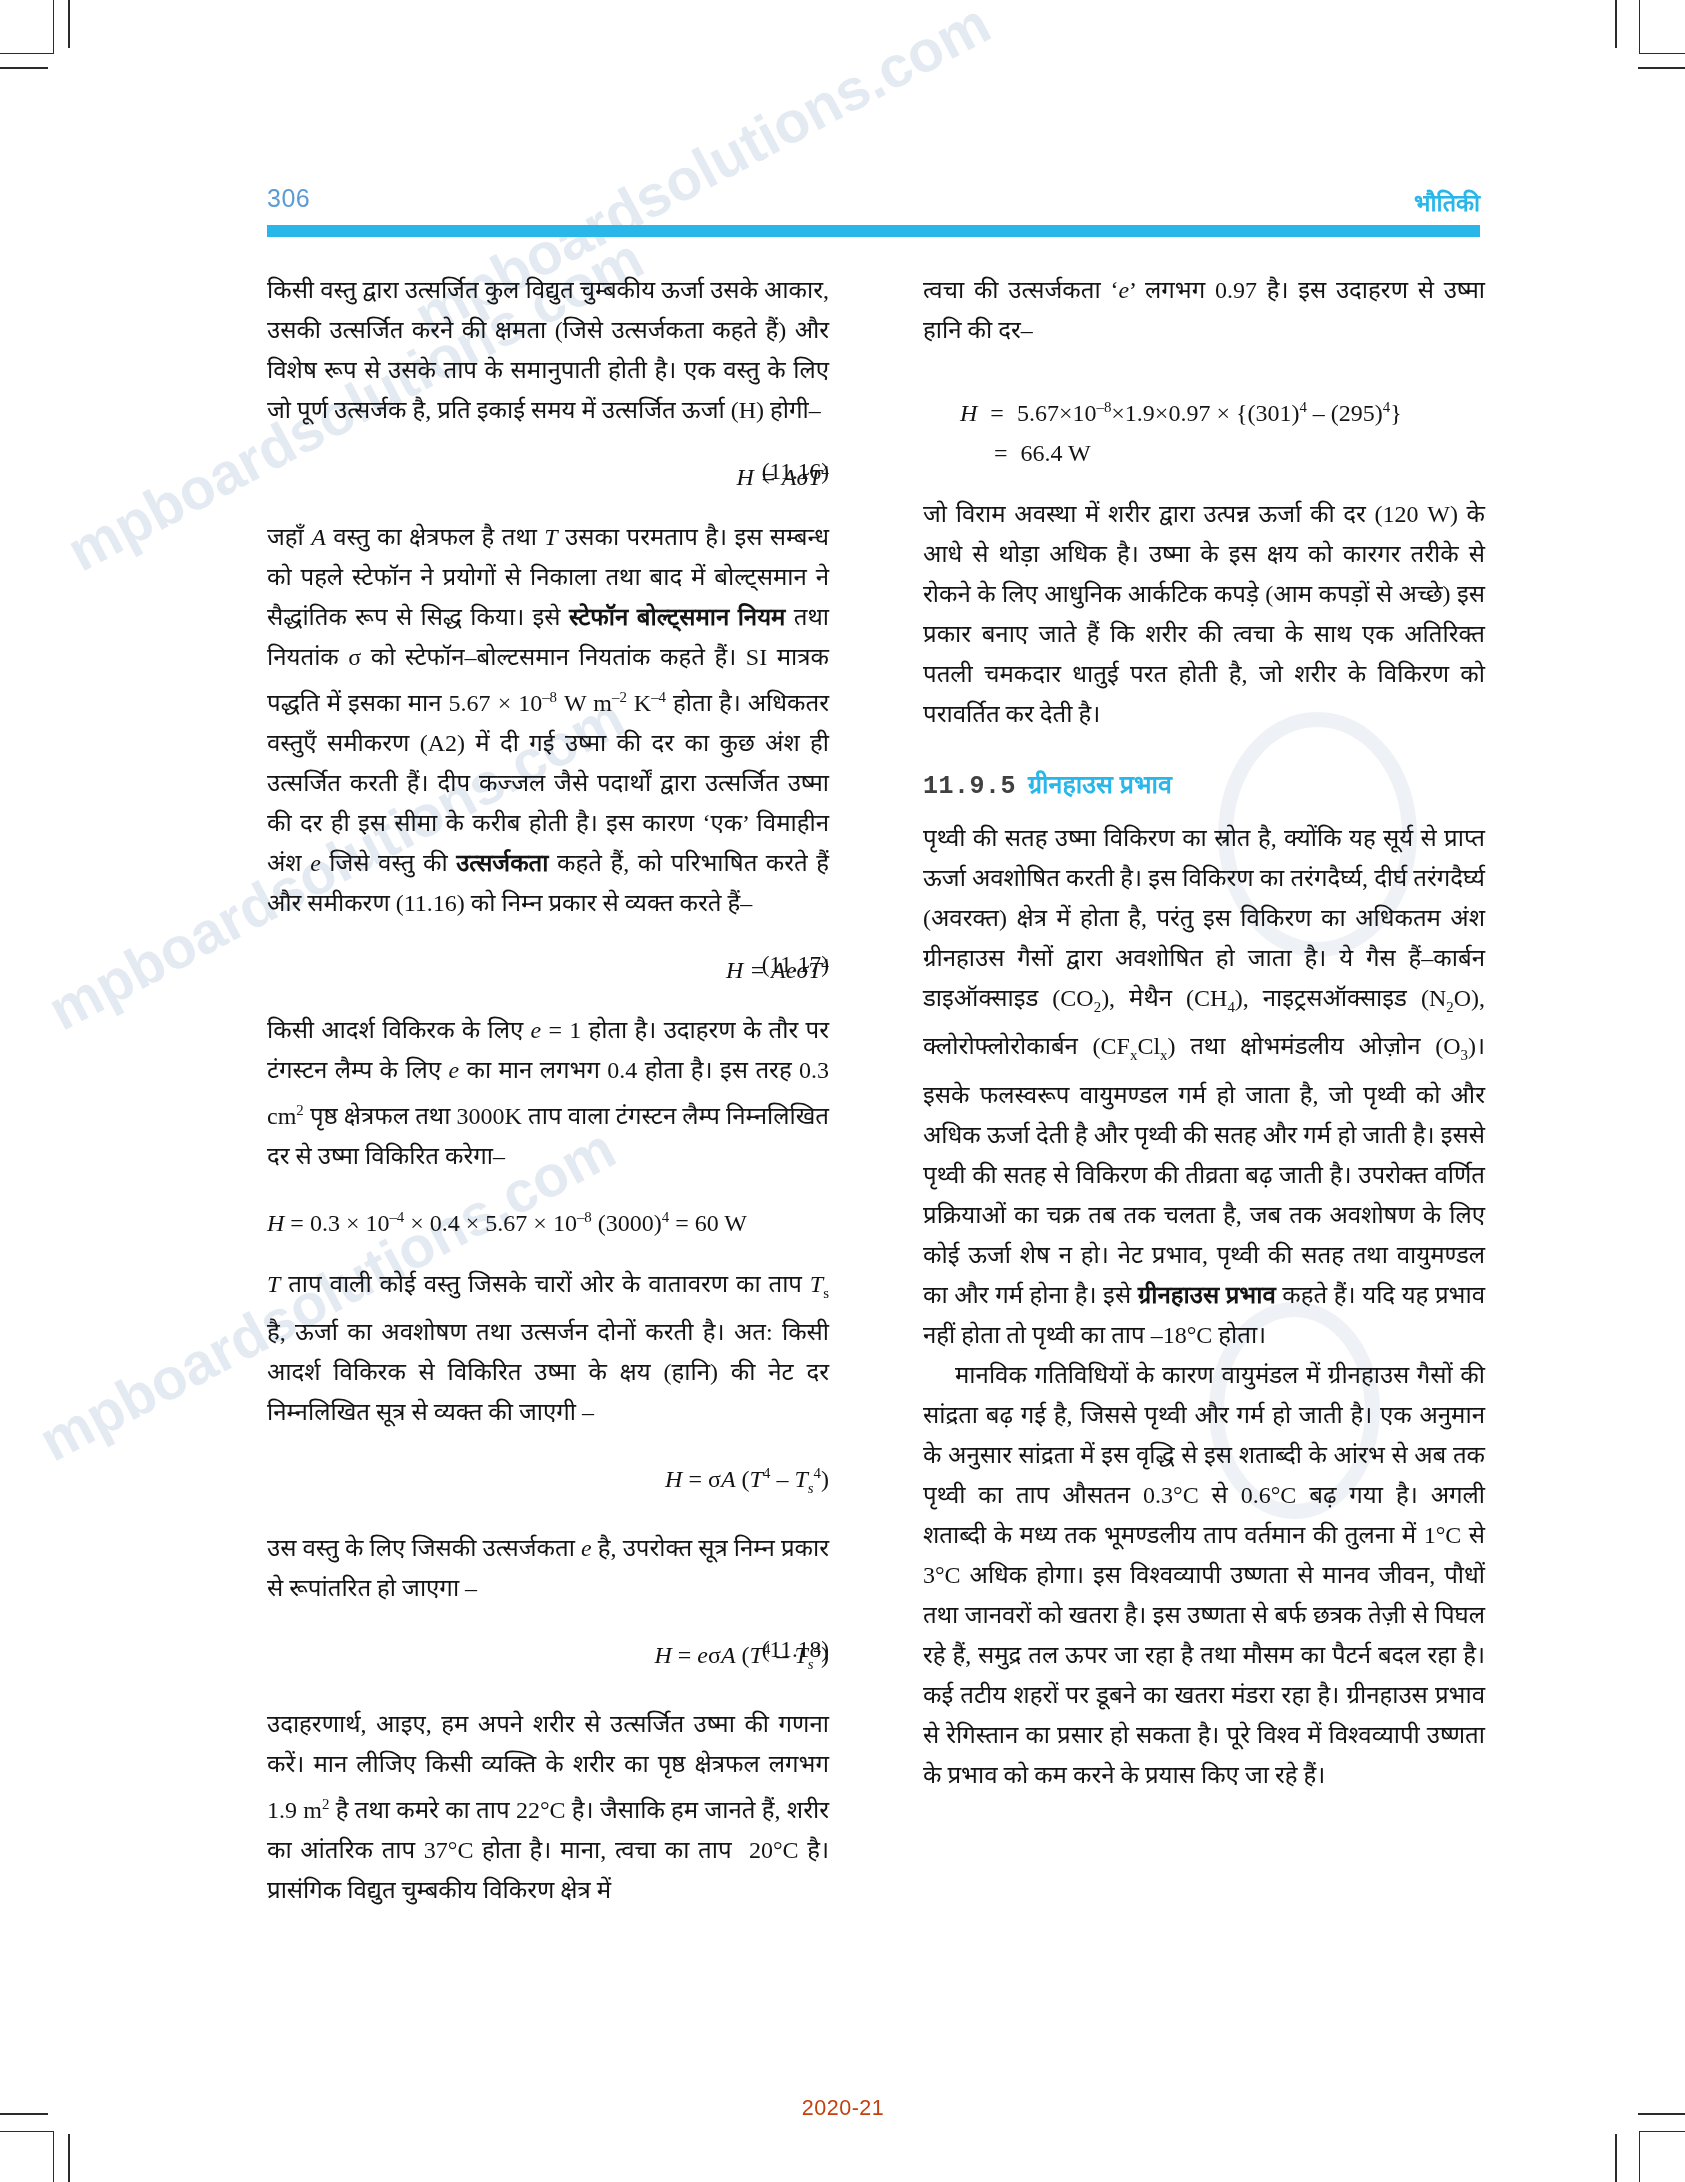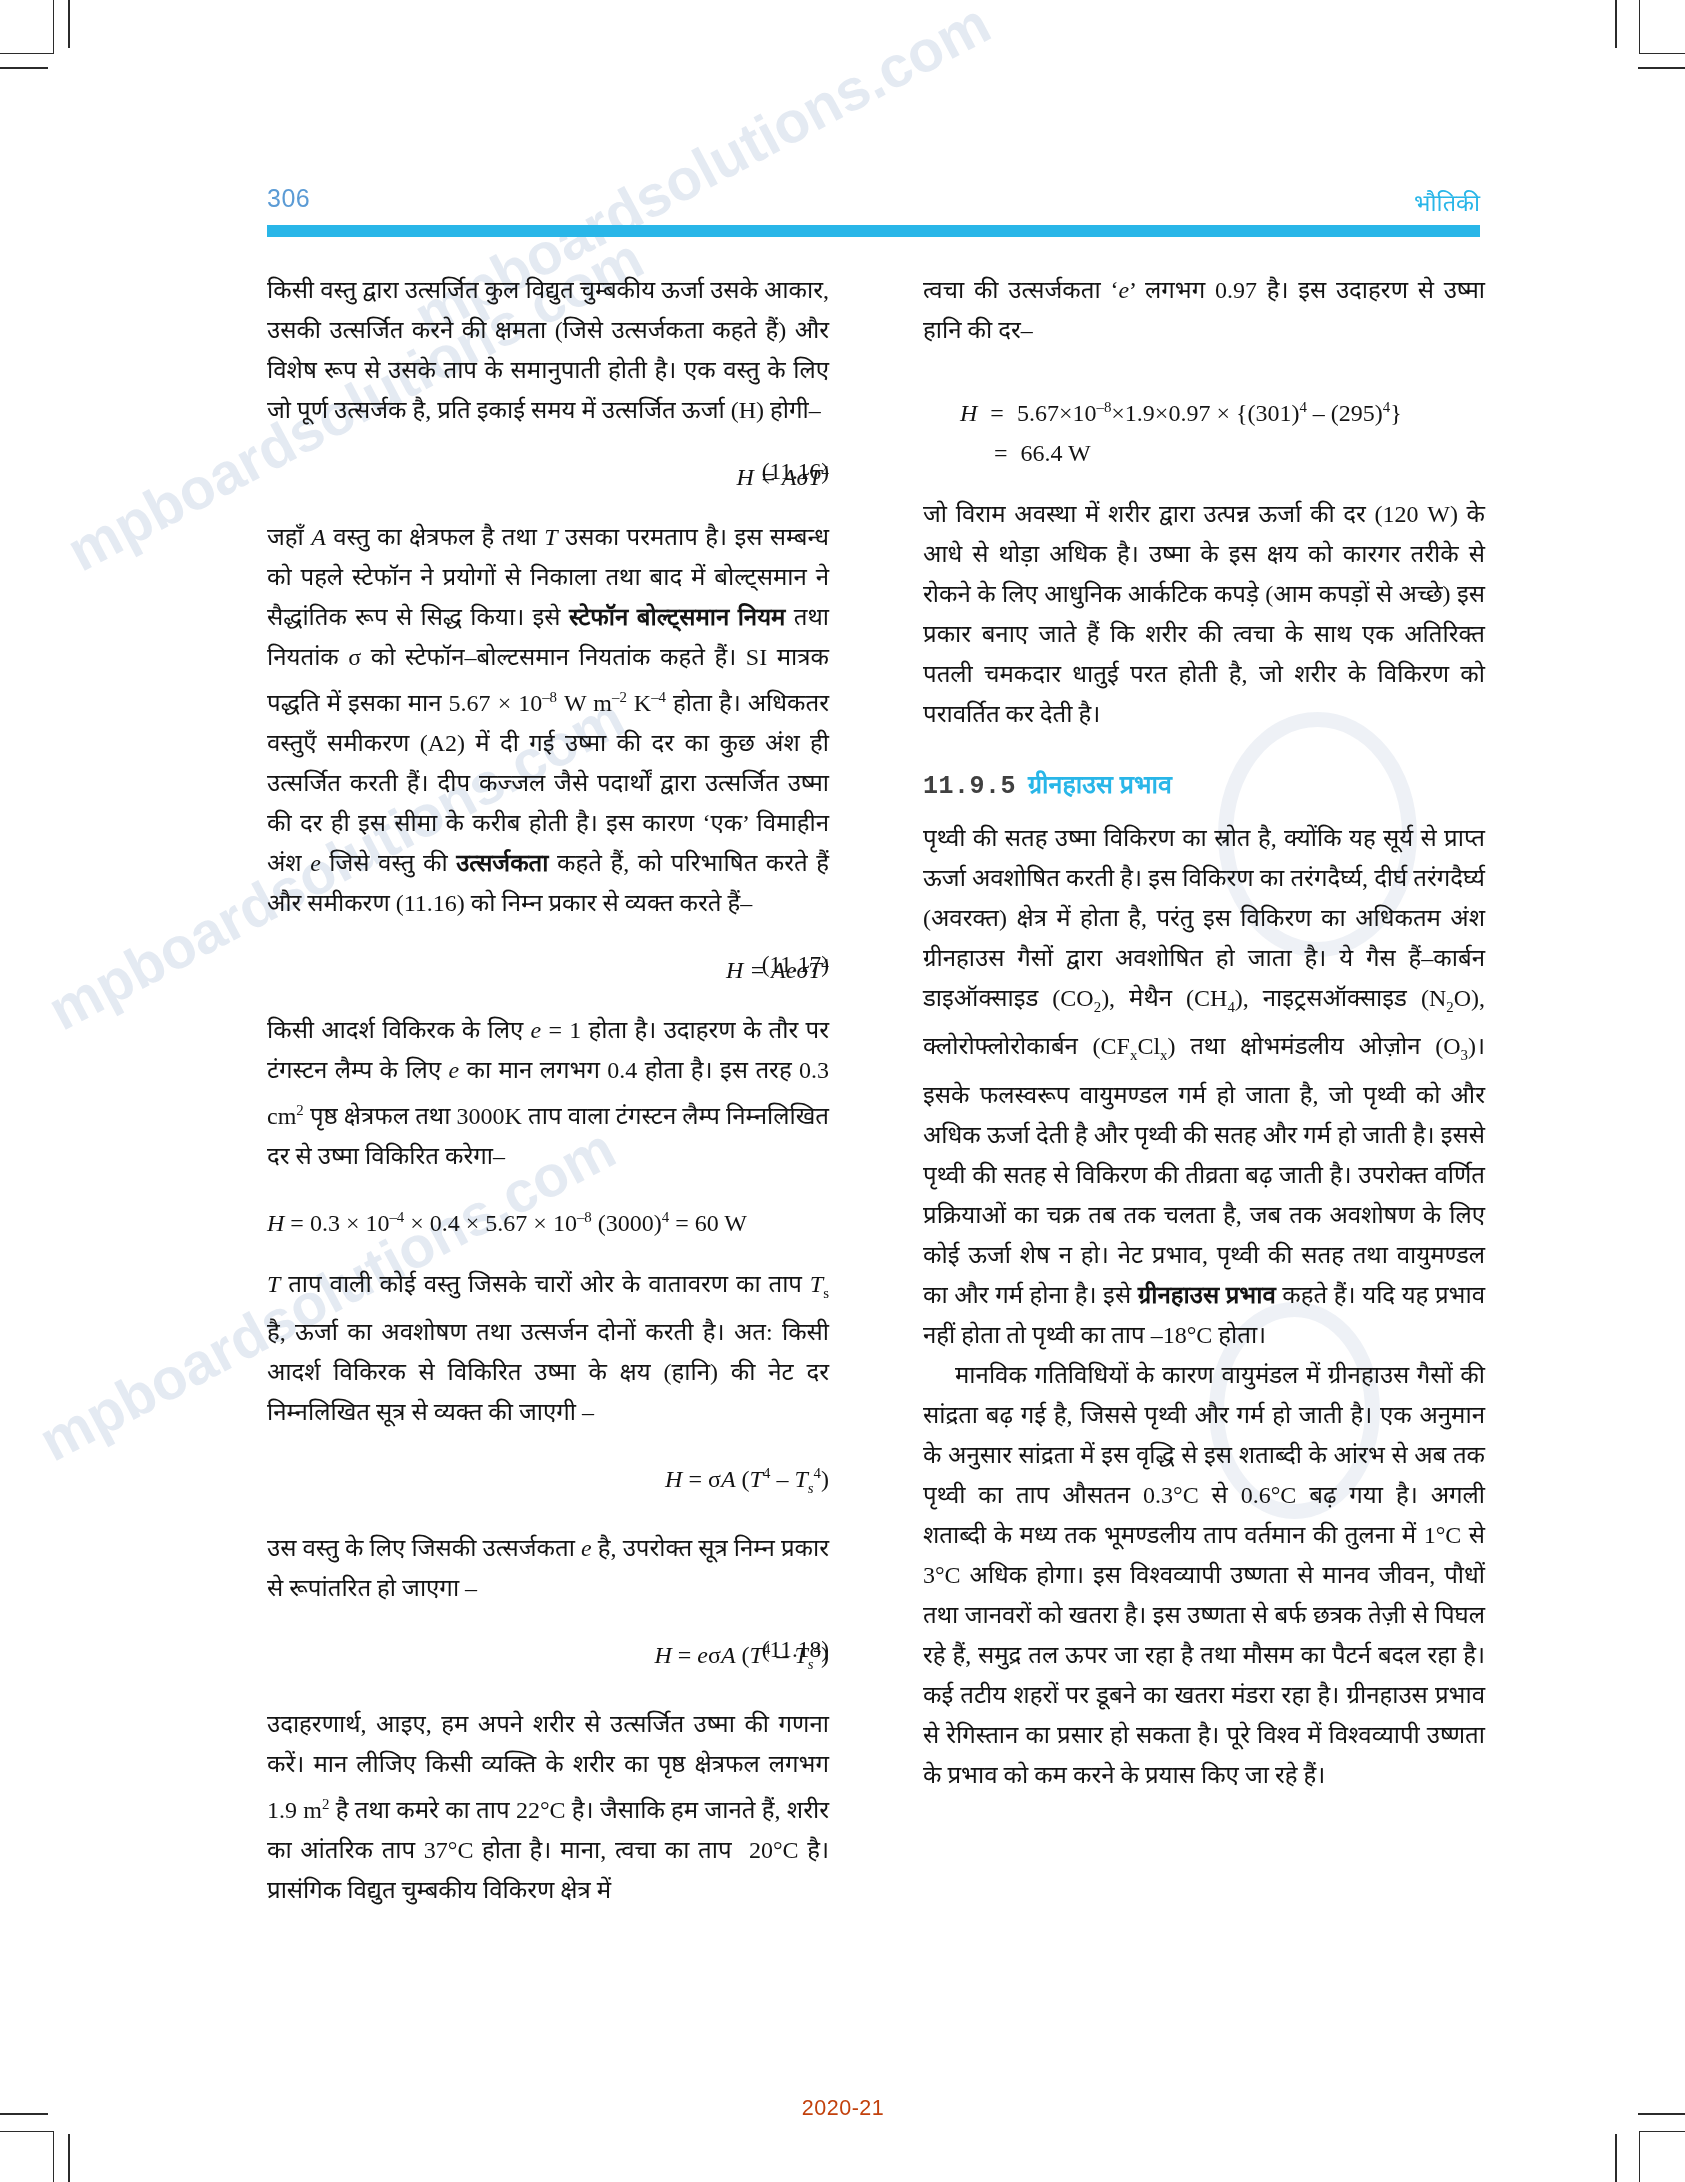--- a/index.html
+++ b/index.html
@@ -39,21 +39,21 @@
     left: 0; top: 0;
     font-size: 25px;
     color: #5b9bd5;
     font-family: "Liberation Sans", sans-serif;
     letter-spacing: 0.5px;
   }
   .book-title {
     position: absolute;
     right: 0; top: 1.9px;
     font-size: 23.4px;
-    font-weight: normal;
+    font-weight: bold;
     color: #29b6e8;
     font-family: "Liberation Sans", sans-serif;
   }
   .header-rule {
     position: absolute;
     left: 0;
     top: 41px;
     width: 1213px;
     height: 12px;
     background: #29b6e8;

